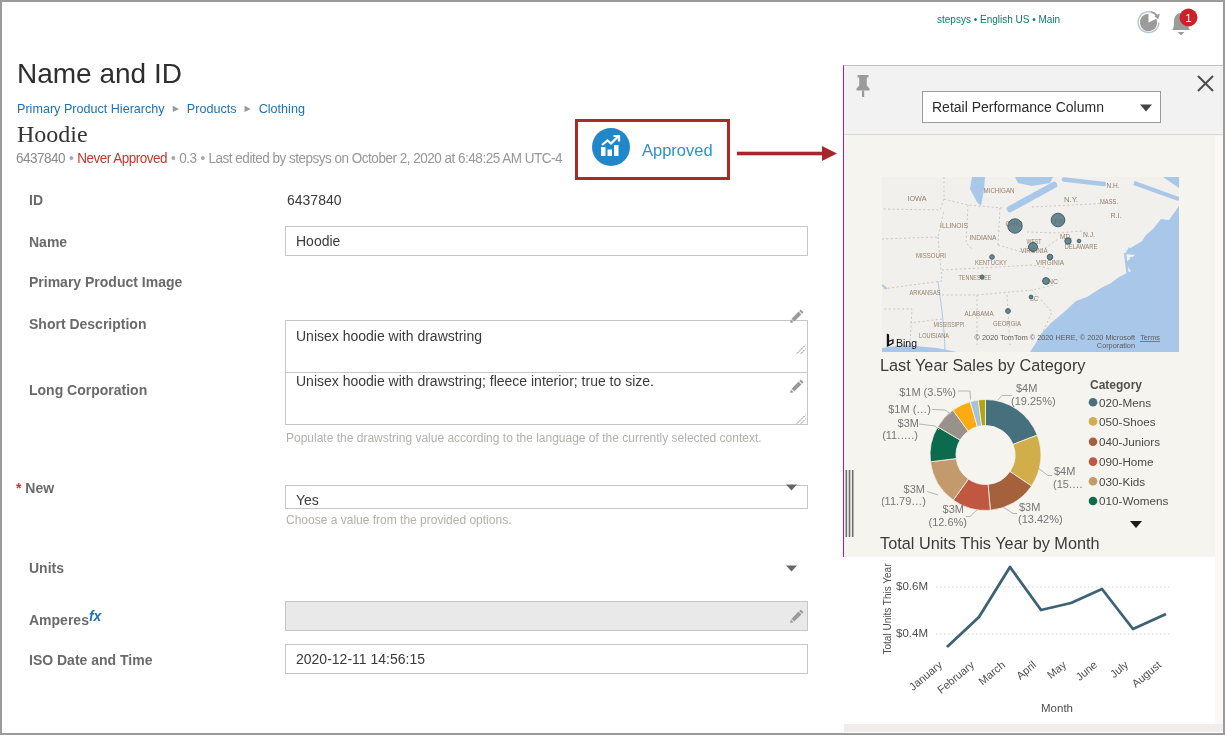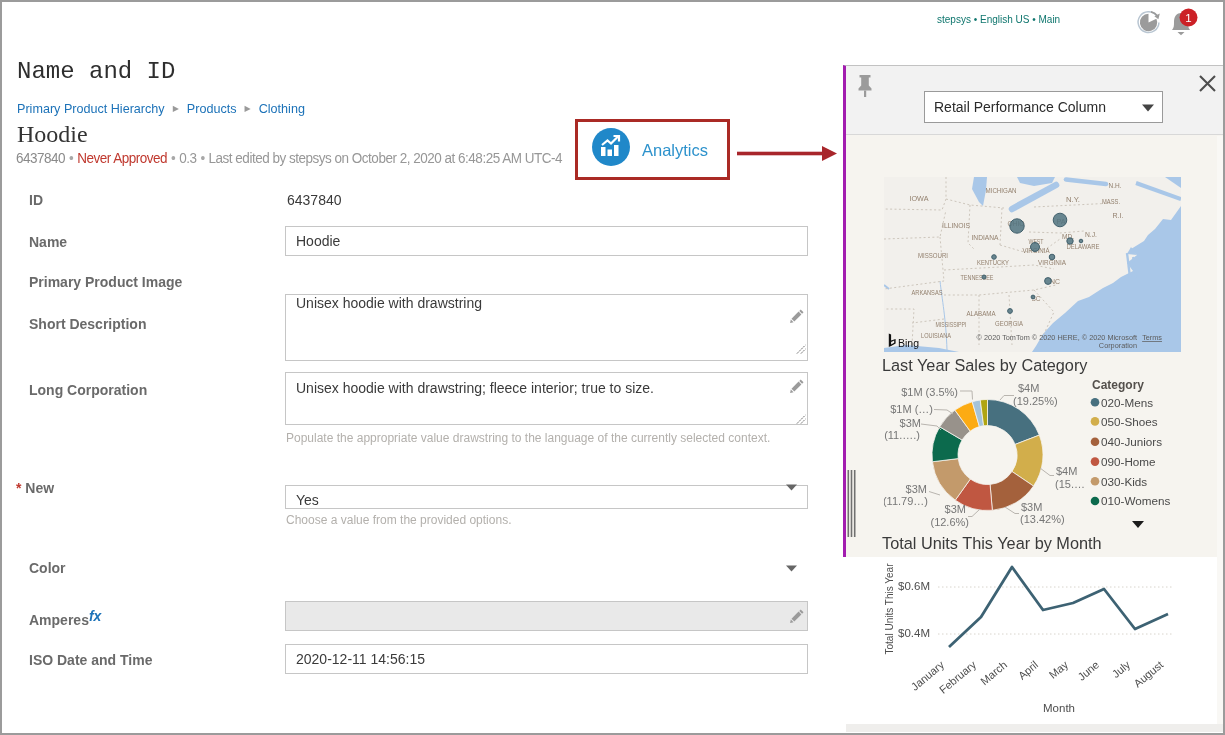--- a/index.html
+++ b/index.html
@@ -4,38 +4,38 @@
 <style>
 * { margin:0; padding:0; box-sizing:border-box; }
 html,body { width:1225px; height:735px; overflow:hidden; }
 body { font-family:"Liberation Sans", sans-serif; background:#fff; }
 #page { position:relative; width:1225px; height:735px; background:#fff; }
 #frame { position:absolute; left:0; top:0; width:1225px; height:735px; border:2px solid #9b9b9b; z-index:99; pointer-events:none; }
 .abs { position:absolute; }
 
 #topbar-text { left:937px; top:14px; font-size:10px; color:#0f766e; }
 
-#h-nameid { left:17px; top:58px; font-family:Liberation Mono, monospace; font-size:24px; color:#2e2e2e; }
+#h-nameid { left:17px; top:58px; font-family:Liberation Sans, sans-serif; font-size:28px; color:#2e2e2e; }
 #breadcrumb { left:17px; top:102px; font-size:12.6px; color:#1c72b8; }
 #breadcrumb .sep { color:#9a9a9a; font-size:8px; padding:0 8px; position:relative; top:-2px; }
 #h-hoodie { left:17px; top:121px; font-family:"Liberation Serif", serif; font-size:24px; color:#333; }
 #metaline { left:16px; top:151px; font-size:13.8px; letter-spacing:-0.5px; color:#979797; transform:scaleX(0.978); transform-origin:0 0; }
 #metaline .dot { padding:0 4px; color:#a8a8a8; }
 #metaline .red { color:#c0392f; }
 
 #callout { left:575px; top:119px; width:155px; height:61px; border:3px solid #aa2a25; background:#fff; }
 #callout .circ { position:absolute; left:14px; top:6px; width:38px; height:38px; border-radius:50%; background:#2088c9; }
 #callout .atext { position:absolute; left:64px; top:19px; font-size:16.5px; color:#2d92cc; }
 
 .flabel { font-size:14px; color:#6a6a6a;font-weight:bold; }
 .fval { font-size:14px; color:#3a3a3a; }
 .input { position:absolute; left:285px; width:523px; background:#fff; border:1px solid #c6c6c6; font-size:14px; color:#3a3a3a; padding-left:10px; }
 .helper { position:absolute; left:286px; font-size:12px; color:#b3b0ac; }
 
-#panel { left:843px; top:65px; width:380px; height:492px; background:#f6f4ef; border-left:3px solid #a21caf; border-top:1px solid #c2c2c2; }
+#panel { left:843px; top:65px; width:380px; height:492px; background:#f6f4ef; border-left:1px solid #a21caf; border-top:1px solid #c2c2c2; }
 #panel-head { position:absolute; left:0; top:0; width:379px; height:69px; background:#f2f2f2; border-bottom:1px solid #d8d8d8; }
 #panel-dd { position:absolute; left:78px; top:25px; width:239px; height:32px; background:#fff; border:1px solid #9a9a9a; font-size:14px; color:#2b2b2b; line-height:30px; padding-left:9px; }
 .cht { position:absolute; left:36px; font-size:16.3px; color:#3a3a3a; }
 #pstrip { position:absolute; left:0; top:658px; width:379px; height:8px; background:#efeeec; }
 </style>
 </head>
 <body>
 <div id="page">
 
   <div class="abs" id="topbar-text">stepsys&nbsp;•&nbsp;English US&nbsp;•&nbsp;Main</div>
@@ -59,66 +59,66 @@
 
   <div class="abs" id="callout">
     <div class="circ"></div>
     <svg style="position:absolute;left:20px;top:12px" width="26" height="26" viewBox="0 0 26 26">
       <rect x="3" y="13" width="4.5" height="9" fill="#fff"></rect>
       <rect x="9.5" y="15.5" width="4.5" height="6.5" fill="#fff"></rect>
       <rect x="16" y="11" width="4.5" height="11" fill="#fff"></rect>
       <path d="M4 11 L9.5 6.5 L13 9.5 L20 2.5" fill="none" stroke="#fff" stroke-width="2.2"></path>
       <path d="M15.5 2 L21 2 L21 7.5" fill="none" stroke="#fff" stroke-width="2.2"></path>
     </svg>
-    <div class="atext">Analytics</div>
+    <div class="atext">Approved</div>
   </div>
   <svg class="abs" style="left:737px;top:145px" width="101" height="17" viewBox="0 0 101 17">
     <rect x="0" y="6.7" width="88" height="3.6" fill="#a8262b"></rect>
     <polygon points="85,1 100,8.5 85,16" fill="#a8262b"></polygon>
   </svg>
 
   <div class="abs flabel" style="left:29px;top:192px">ID</div>
   <div class="abs fval" style="left:287px;top:192px">6437840</div>
 
   <div class="abs flabel" style="left:29px;top:234px">Name</div>
   <div class="abs input" style="top:226px;height:30px;line-height:28px">Hoodie</div>
 
   <div class="abs flabel" style="left:29px;top:274px">Primary Product Image</div>
 
   <div class="abs flabel" style="left:29px;top:316px">Short Description</div>
-  <div class="abs input" style="top:294px;height:67px;">Unisex hoodie with drawstring</div>
+  <div class="abs input" style="top:320px;height:67px;padding-top:7px">Unisex hoodie with drawstring</div>
   <svg class="abs pencil" style="left:789px;top:309px" width="15" height="15" viewBox="0 0 15 15">
     <path d="M1.1 13.9 L1.8 10.4 L4.6 13.2 Z" fill="#9b9b9b"></path>
     <path d="M2.5 9.7 L9.6 2.6 L12.4 5.4 L5.3 12.5 Z" fill="#9b9b9b"></path>
     <path d="M10.3 1.9 L11.7 0.5 L14.5 3.3 L13.1 4.7 Z" fill="#9b9b9b"></path>
   </svg>
   <svg class="abs rsz" style="left:796px;top:344px" width="10" height="10" viewBox="0 0 10 10">
     <path d="M1 9.5 L9.5 1 M5 9.5 L9.5 5" stroke="#555" stroke-width="1" stroke-dasharray="1.7 1.2" fill="none"></path>
   </svg>
 
   <div class="abs flabel" style="left:29px;top:382px">Long Corporation</div>
-  <div class="abs input" style="top:372px;height:53px;padding-top:7px">Unisex hoodie with drawstring; fleece interior; true to size.</div>
+  <div class="abs input" style="top:372px;height:53px;">Unisex hoodie with drawstring; fleece interior; true to size.</div>
   <svg class="abs pencil" style="left:789px;top:379px" width="15" height="15" viewBox="0 0 15 15">
     <path d="M1.1 13.9 L1.8 10.4 L4.6 13.2 Z" fill="#9b9b9b"></path>
     <path d="M2.5 9.7 L9.6 2.6 L12.4 5.4 L5.3 12.5 Z" fill="#9b9b9b"></path>
     <path d="M10.3 1.9 L11.7 0.5 L14.5 3.3 L13.1 4.7 Z" fill="#9b9b9b"></path>
   </svg>
   <svg class="abs rsz" style="left:796px;top:414px" width="10" height="10" viewBox="0 0 10 10">
     <path d="M1 9.5 L9.5 1 M5 9.5 L9.5 5" stroke="#555" stroke-width="1" stroke-dasharray="1.7 1.2" fill="none"></path>
   </svg>
-  <div class="abs helper" style="top:431px">Populate the appropriate value drawstring to the language of the currently selected context.</div>
+  <div class="abs helper" style="top:431px">Populate the drawstring value according to the language of the currently selected context.</div>
 
   <div class="abs flabel" style="left:16px;top:480px"><span style="color:#c0392f">*</span> New</div>
   <div class="abs input" style="top:485px;height:24px;line-height:28px">Yes</div>
   <svg class="abs" style="left:786px;top:484px" width="11" height="7" viewBox="0 0 11 7">
       <polygon points="0,0.5 11,0.5 5.5,6.5" fill="#666"></polygon>
     </svg>
   <div class="abs helper" style="top:513px">Choose a value from the provided options.</div>
 
-  <div class="abs flabel" style="left:29px;top:560px">Color</div>
+  <div class="abs flabel" style="left:29px;top:560px">Units</div>
   <svg class="abs" style="left:786px;top:565px" width="11" height="7" viewBox="0 0 11 7">
       <polygon points="0,0.5 11,0.5 5.5,6.5" fill="#666"></polygon>
     </svg>
 
   <div class="abs flabel" style="left:29px;top:608px">Amperes<span style="color:#1c72b8;font-style:italic;font-size:14px;vertical-align:4px"><b>fx</b></span></div>
   <div class="abs input" style="top:601px;height:30px;background:#e9e9e9"></div>
   <svg class="abs pencil" style="left:789px;top:609px" width="15" height="15" viewBox="0 0 15 15">
     <path d="M1.1 13.9 L1.8 10.4 L4.6 13.2 Z" fill="#9b9b9b"></path>
     <path d="M2.5 9.7 L9.6 2.6 L12.4 5.4 L5.3 12.5 Z" fill="#9b9b9b"></path>
     <path d="M10.3 1.9 L11.7 0.5 L14.5 3.3 L13.1 4.7 Z" fill="#9b9b9b"></path>

